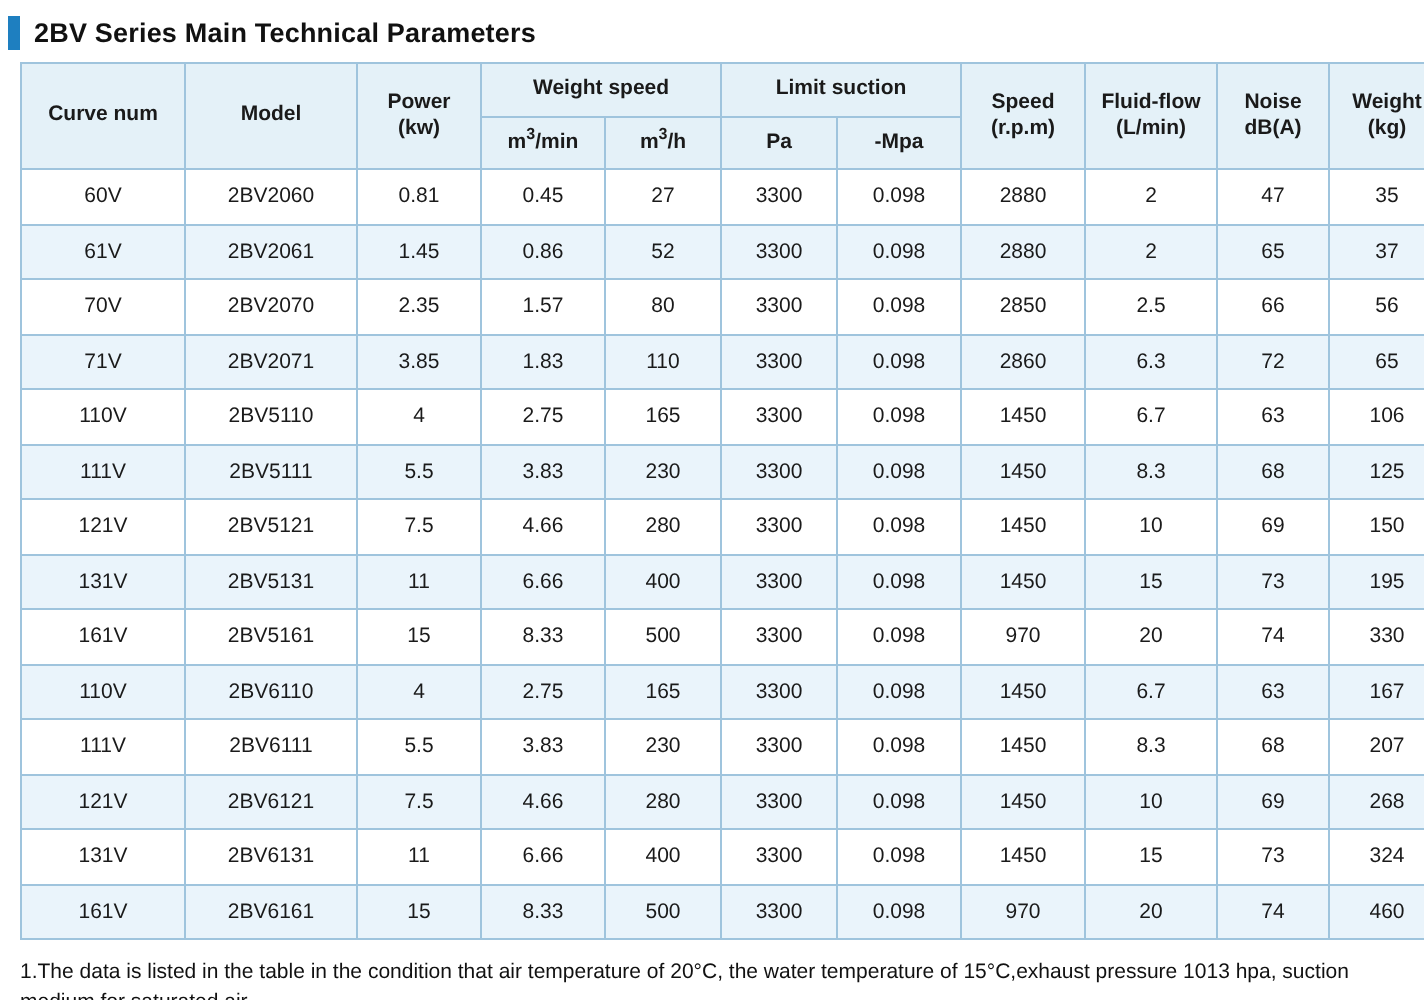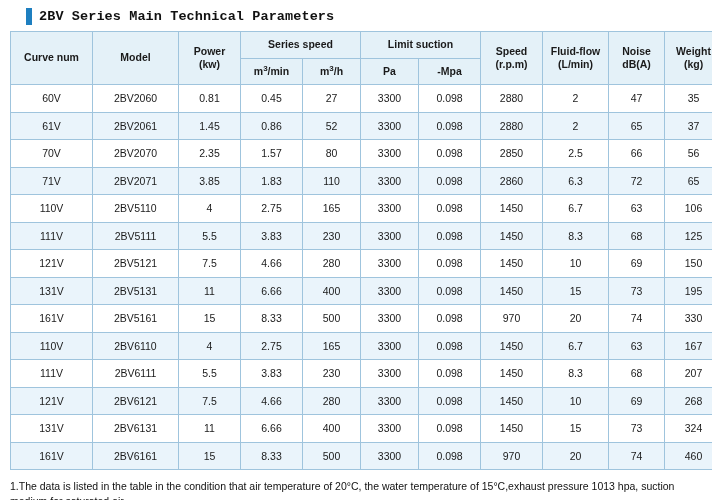--- a/index.html
+++ b/index.html
@@ -18,22 +18,21 @@
     width: 712px;
     height: 500px;
     position: relative;
     box-sizing: border-box;
     padding: 0;
   }
   
   .title-row {
     display: flex;
     align-items: center;
-    padding: 8px 0 6px 26px;
-    font-family: Liberation Mono, monospace;
+    padding: 8px 0 6px 4px;
   }
   .title-bar {
     width: 6px;
     height: 17px;
     background: #1e7fc0;
     margin-right: 7px;
     flex: none;
   }
   .title-text {
     font-size: 13.5px;
@@ -135,21 +134,21 @@
         <col class="c-weight">
     </colgroup>
     <thead>
       <tr>
         <th rowspan="2" class="tall">Curve num</th>
         <th rowspan="2" class="tall">Model</th>
         <th rowspan="2" class="tall">
           <div>Power</div>
           <div>(kw)</div>
         </th>
-        <th colspan="2">Series speed</th>
+        <th colspan="2">Weight speed</th>
         <th colspan="2">Limit suction</th>
         <th rowspan="2" class="tall">
           <div>Speed</div>
           <div>(r.p.m)</div>
         </th>
         <th rowspan="2" class="tall">
           <div>Fluid-flow</div>
           <div>(L/min)</div>
         </th>
         <th rowspan="2" class="tall">

